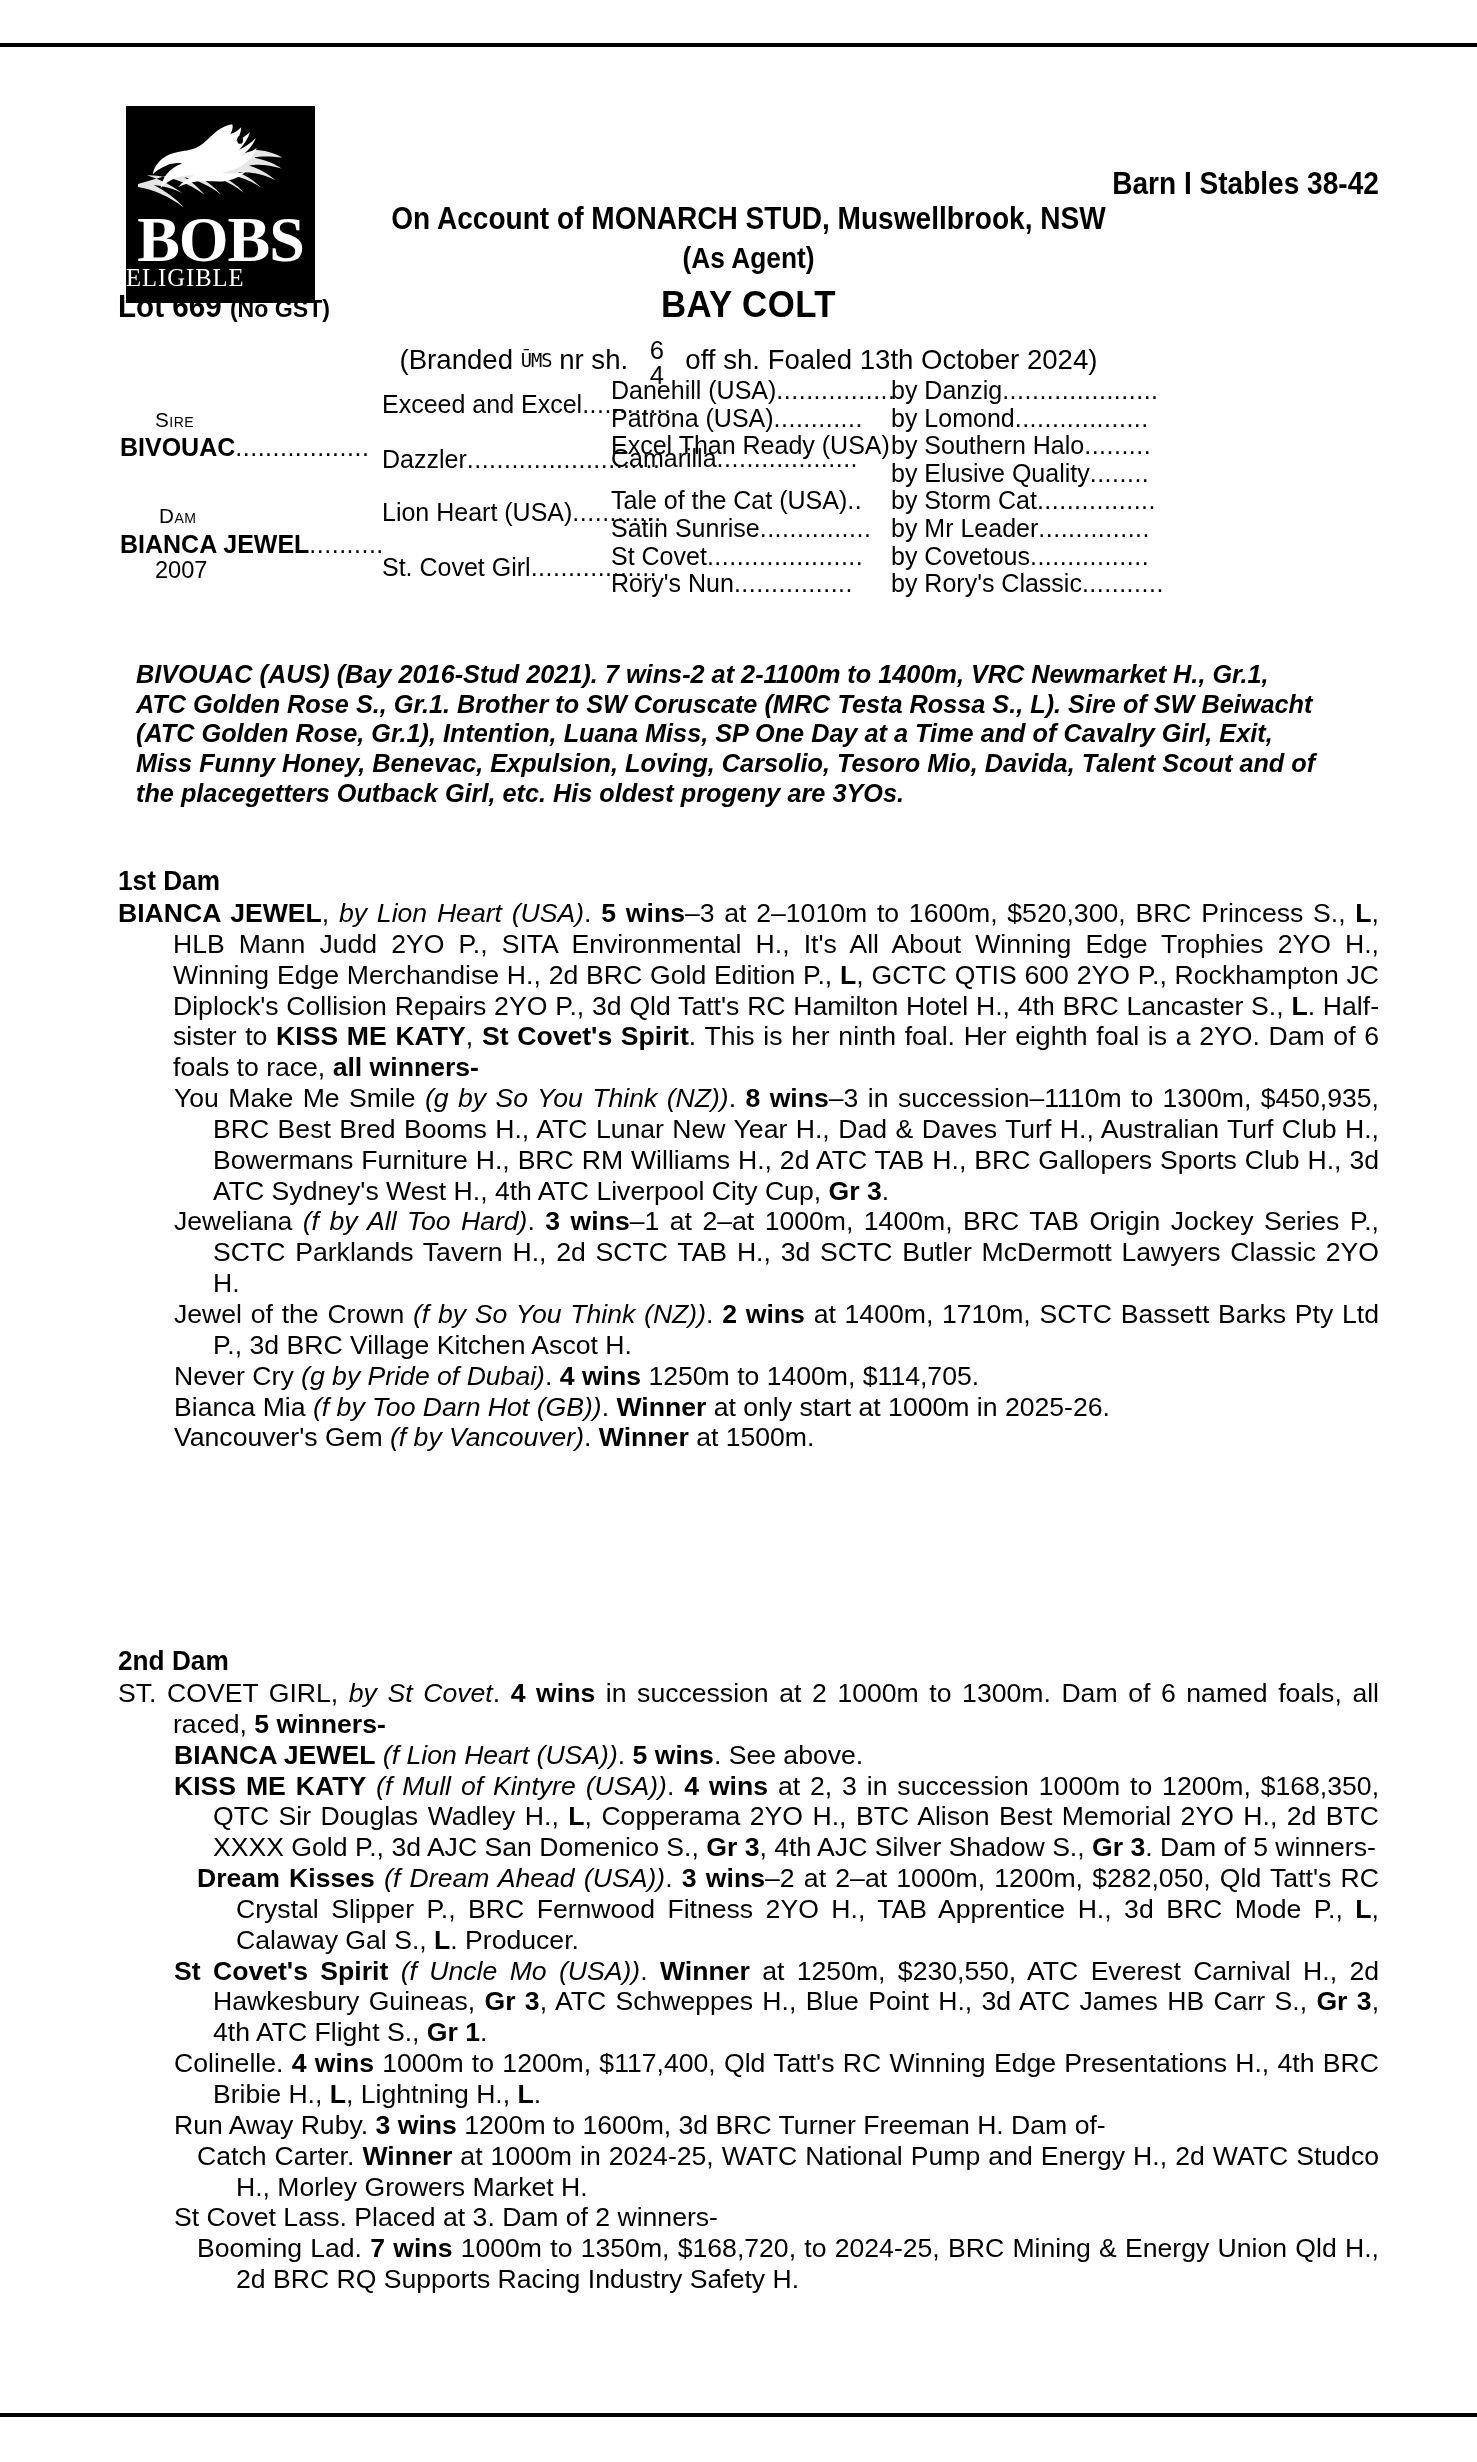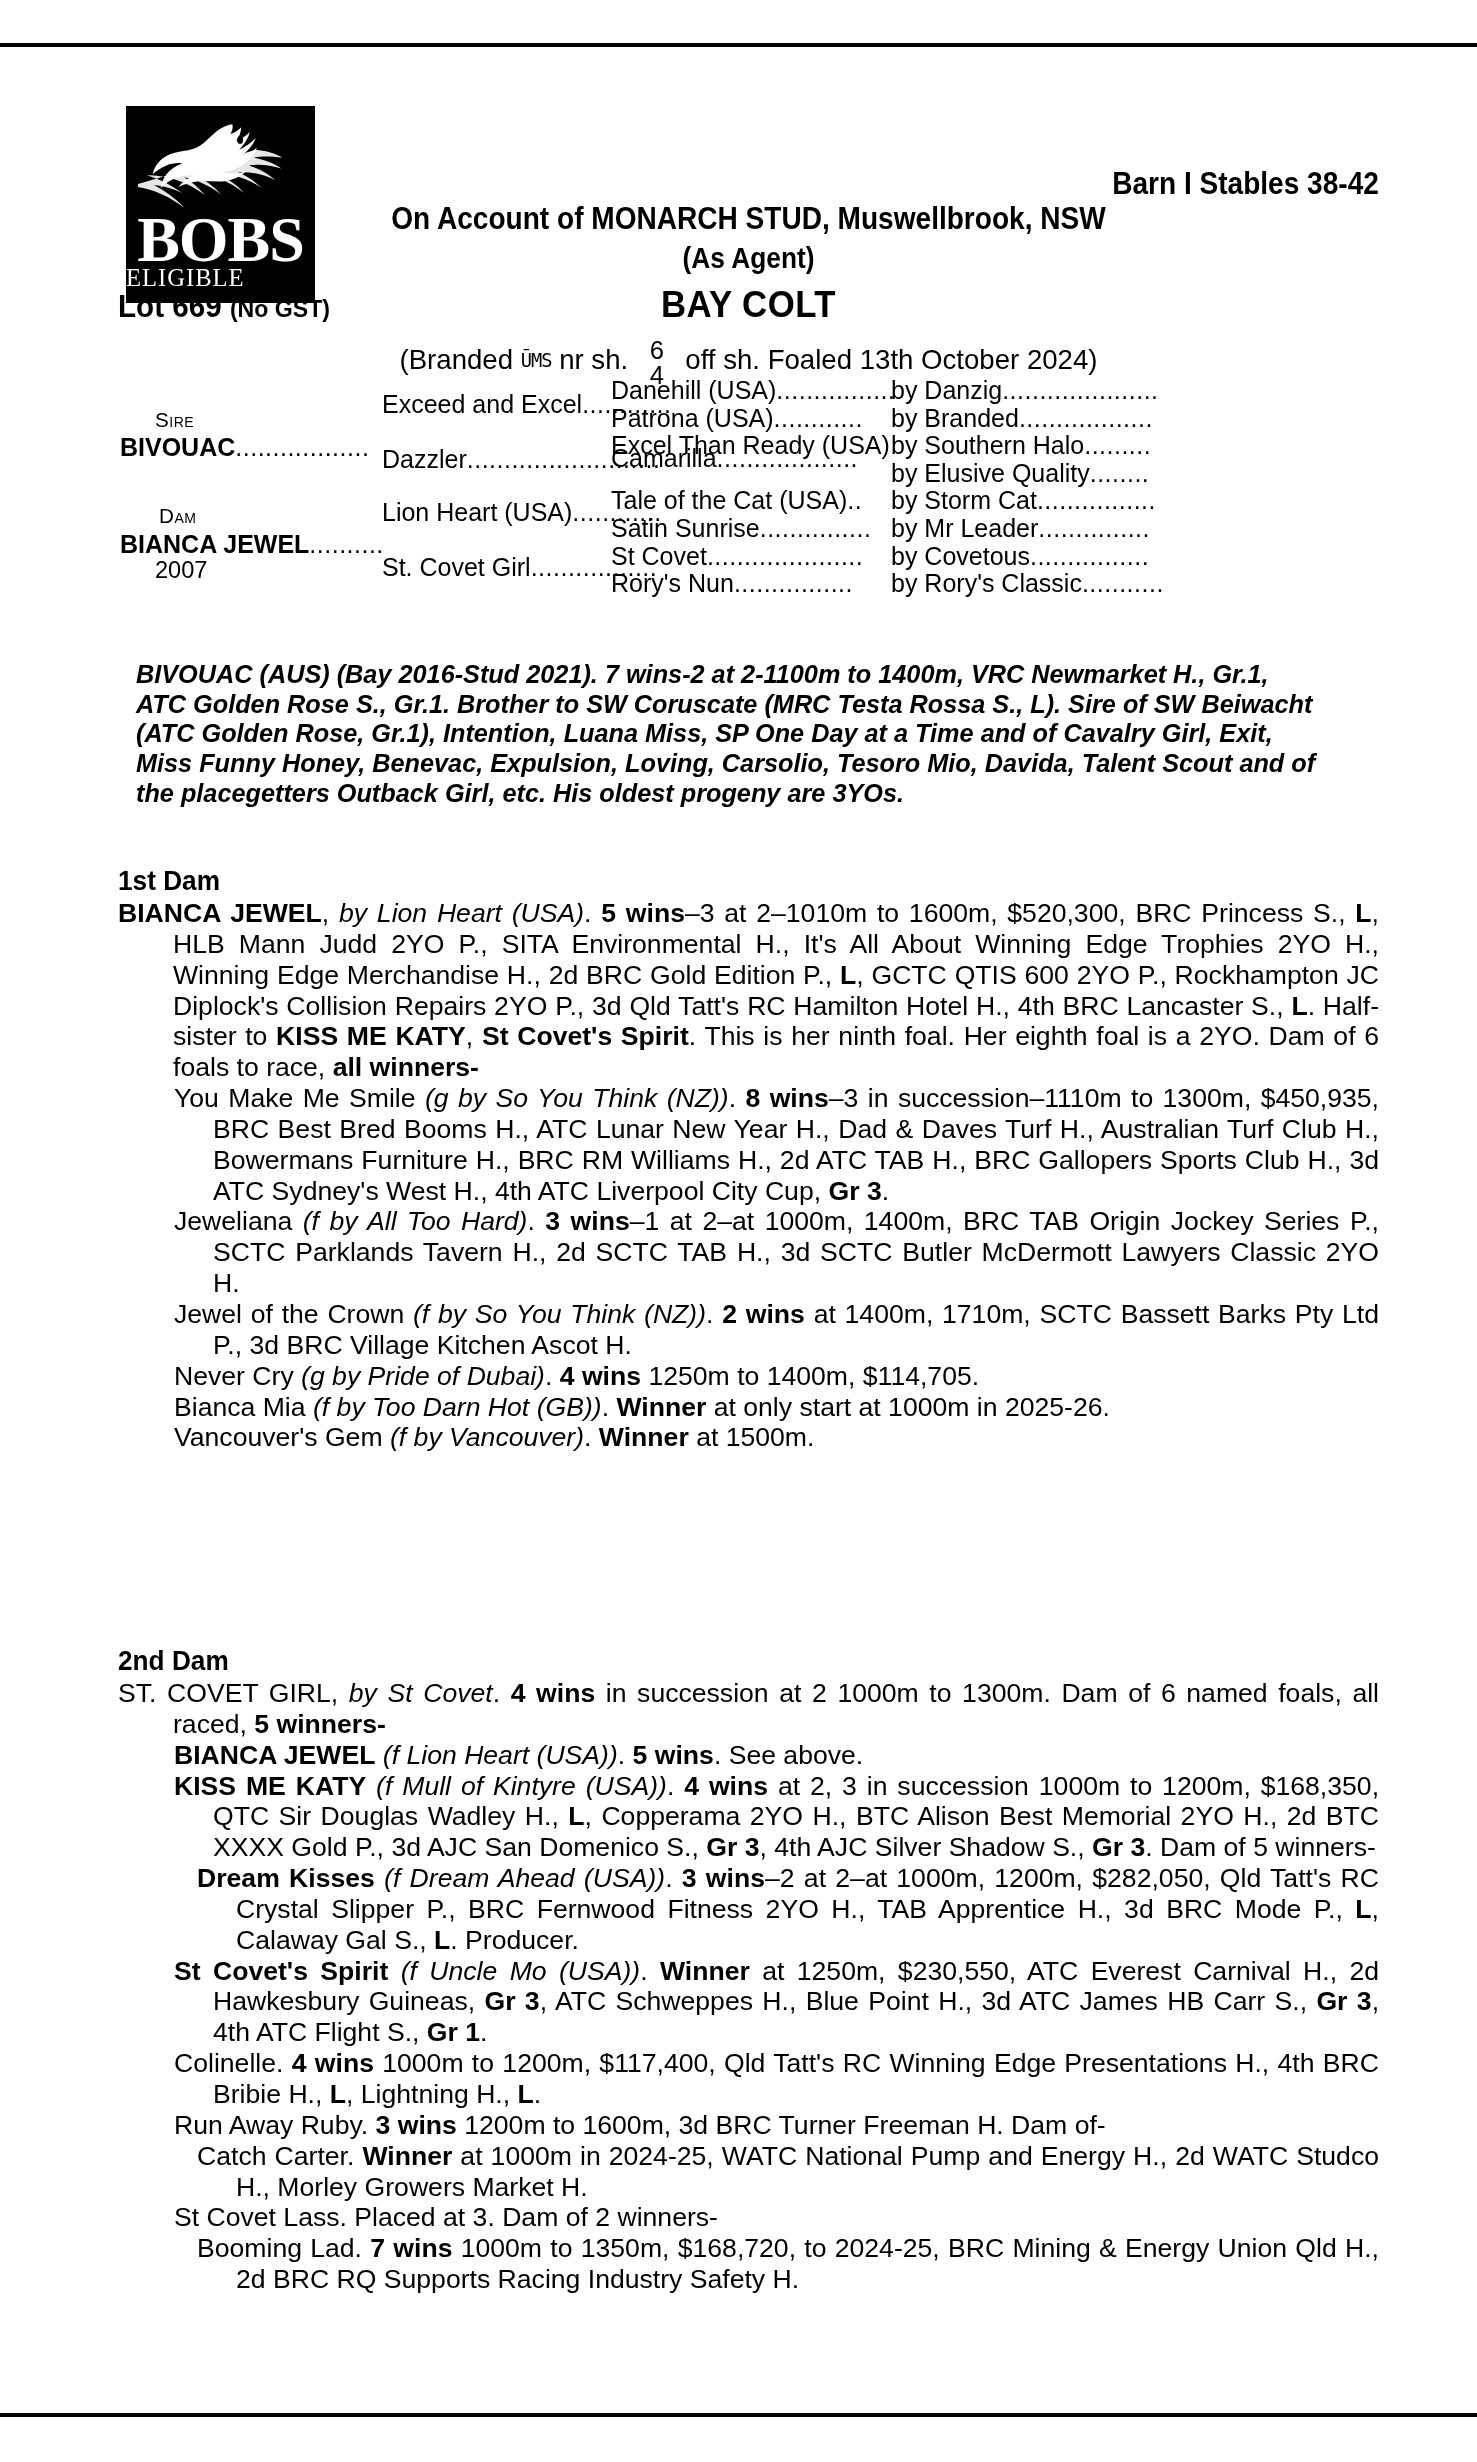--- a/index.html
+++ b/index.html
@@ -363,21 +363,21 @@
         <div class="c3r r3"><span>Excel Than Ready (USA)</span><span class="dots"></span></div>
         <div class="c3r r4"><span>Camarilla</span><span class="dots">...................</span></div>
         <div class="c3r r5"><span>Tale of the Cat (USA)</span><span class="dots">..</span></div>
         <div class="c3r r6"><span>Satin Sunrise</span><span class="dots">...............</span></div>
         <div class="c3r r7"><span>St Covet</span><span class="dots">.....................</span></div>
         <div class="c3r r8"><span>Rory's Nun</span><span class="dots">................</span></div>
       </div>
 
       <div class="col4">
         <div class="c4r r1"><span>by Danzig</span><span class="dots">.....................</span></div>
-        <div class="c4r r2"><span>by Branded</span><span class="dots">..................</span></div>
+        <div class="c4r r2"><span>by Lomond</span><span class="dots">..................</span></div>
         <div class="c4r r3"><span>by Southern Halo</span><span class="dots">.........</span></div>
         <div class="c4r r4"><span>by Elusive Quality</span><span class="dots">........</span></div>
         <div class="c4r r5"><span>by Storm Cat</span><span class="dots">................</span></div>
         <div class="c4r r6"><span>by Mr Leader</span><span class="dots">...............</span></div>
         <div class="c4r r7"><span>by Covetous</span><span class="dots">................</span></div>
         <div class="c4r r8"><span>by Rory's Classic</span><span class="dots">...........</span></div>
       </div>
 
     </div>
 

